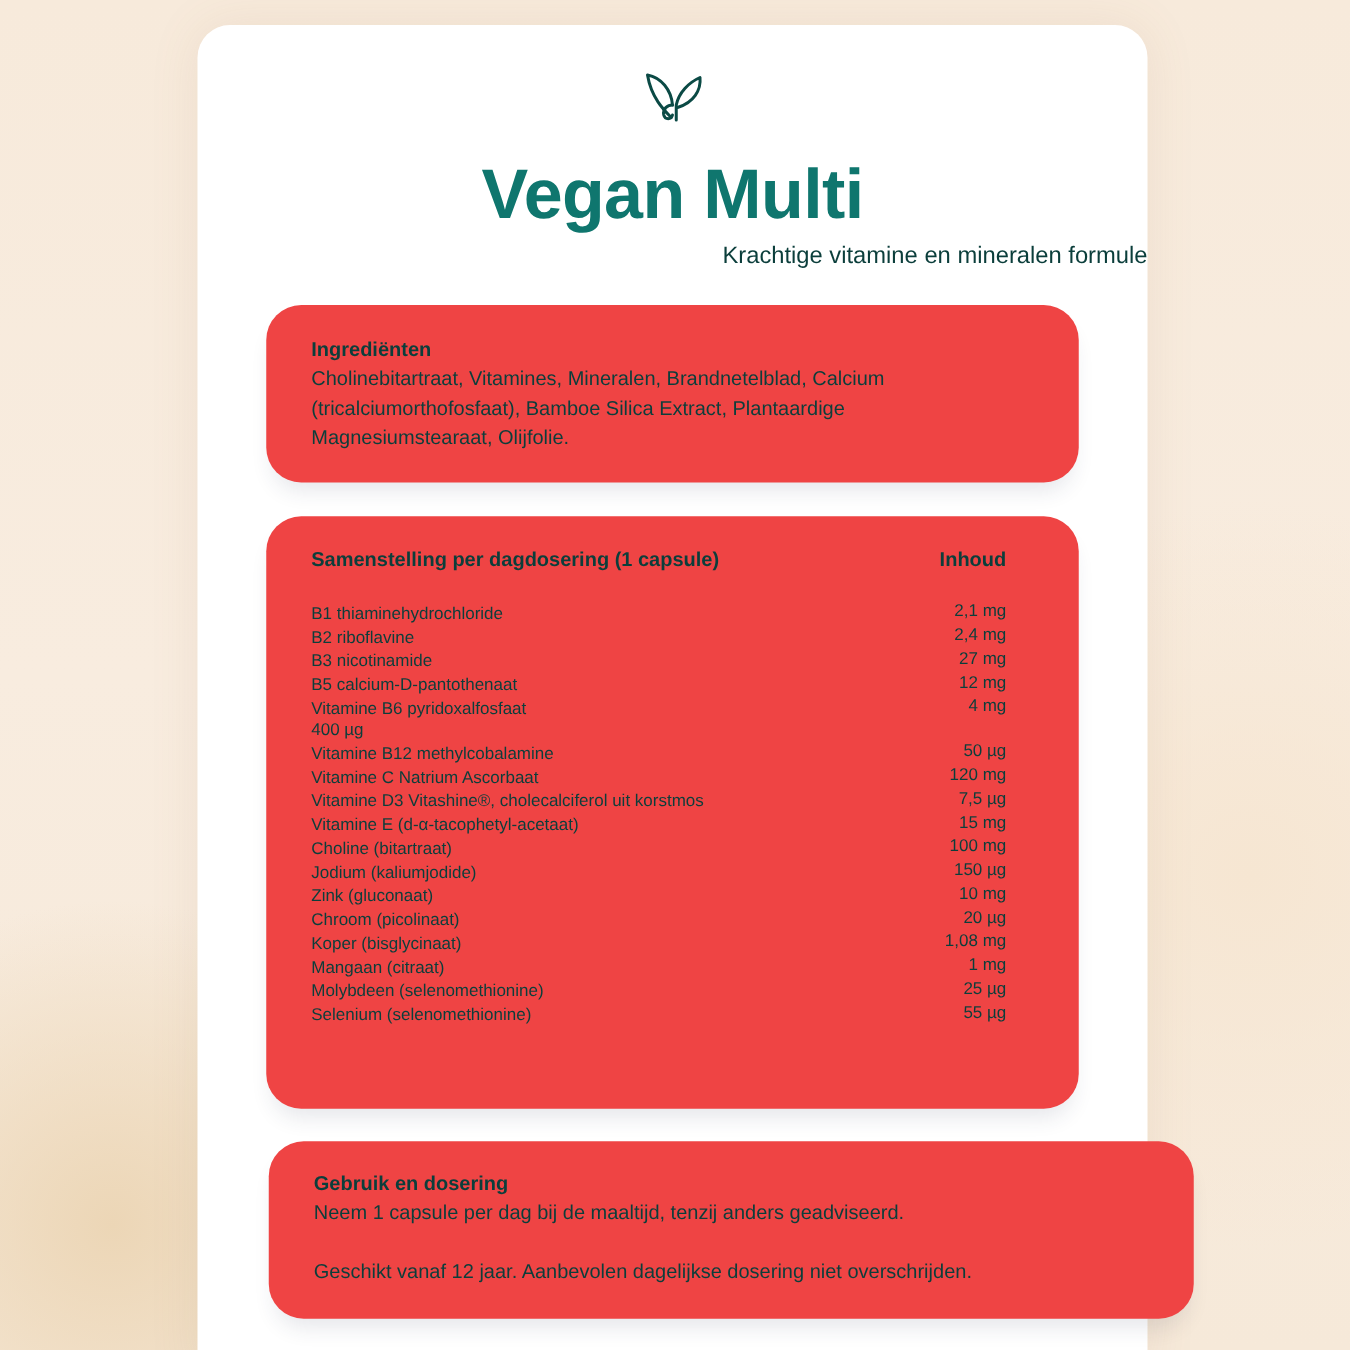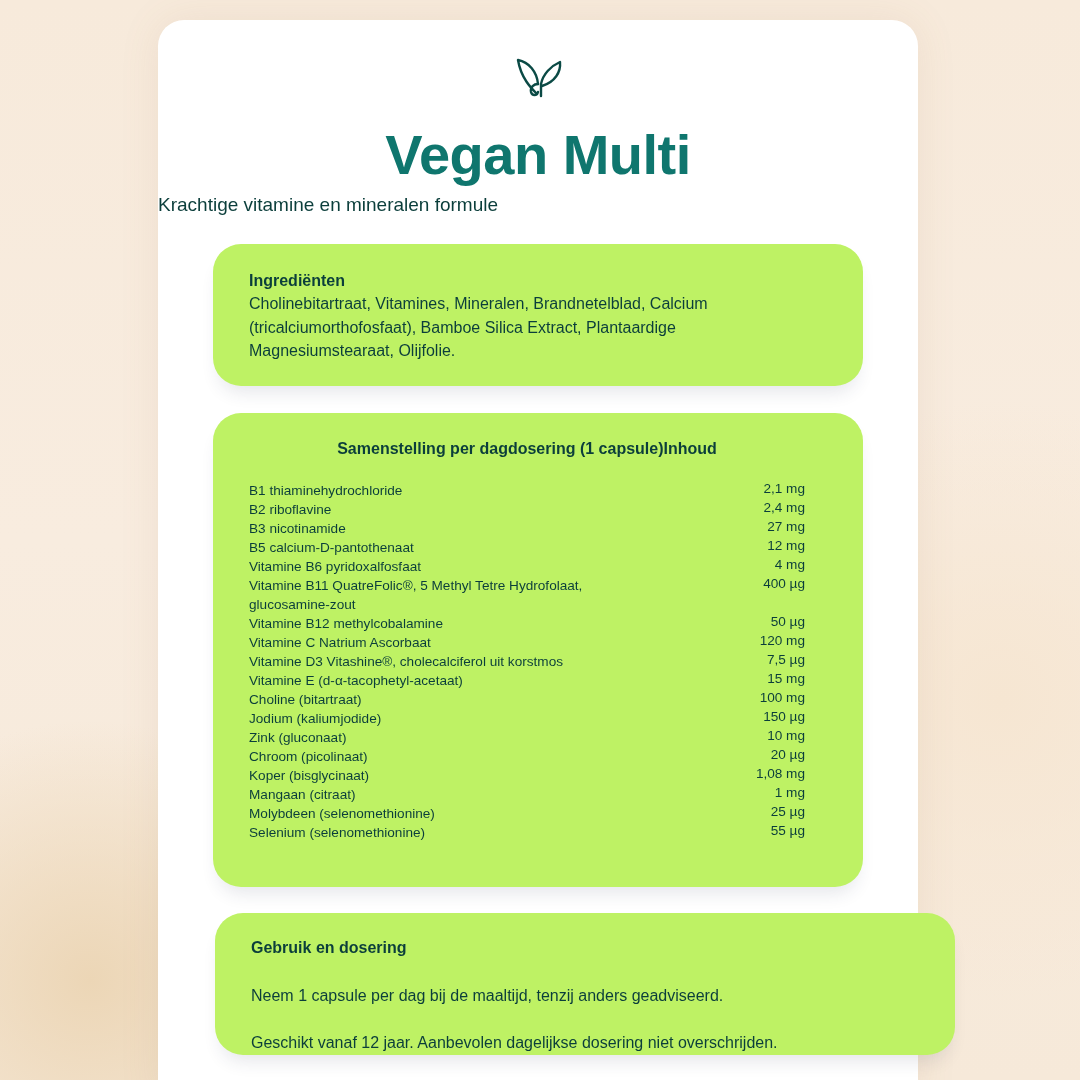--- a/index.html
+++ b/index.html
@@ -19,44 +19,44 @@
     }
     .logo {
       position: absolute; left: 357px; top: 34px; width: 50px; height: 46px;
     }
     .title {
       position: absolute; left: 0; right: 0; top: 100px; text-align: center;
       font-size: 56px; font-weight: 700; color: #0f766e; letter-spacing: -0.5px;
       line-height: 70px;
     }
     .subtitle {
-      position: absolute; left: 0; right: 0; top: 172px; text-align: left;
+      position: absolute; left: 0; right: 0; top: 172px; text-align: right;
       font-size: 19px; color: #0b3e3b; line-height: 26px;
     }
     .card {
-      position: absolute; background: #bef264; border-radius: 28px;
+      position: absolute; background: #ef4444; border-radius: 28px;
       box-shadow: 0 12px 18px -6px rgba(40,50,80,0.12);
     }
     .card-ingredients { left: 55px; top: 224px; width: 650px; height: 142px; }
     .card-composition { left: 55px; top: 393px; width: 650px; height: 474px; }
     .card-usage { left: 57px; top: 893px; width: 740px; height: 142px; }
     .card-heading {
       position: absolute; font-size: 16px; font-weight: 700; color: #0b3e3b; line-height: 20px;
     }
     .card-text {
       position: absolute; font-size: 16px; color: #0b3e3b; line-height: 23.5px;
     }
     .card-ingredients .card-heading { left: 36px; top: 27px; }
     .card-ingredients .card-text { left: 36px; top: 48px; width: 560px; }
     .card-usage .card-heading { left: 36px; top: 25px; }
-    .card-usage .card-text { left: 36px; top: 46px; width: 600px; margin-top: 25px; }
+    .card-usage .card-text { left: 36px; top: 46px; width: 600px; }
     .usage-gap { height: 23px; }
 
     .comp-head {
-      position: absolute; left: 36px; right: 58px; top: 26px; display: flex; justify-content: center;
+      position: absolute; left: 36px; right: 58px; top: 26px; display: flex; justify-content: space-between;
       font-size: 16px; font-weight: 700; line-height: 20px; color: #0b3e3b;
     }
     .comp-list { position: absolute; left: 36px; right: 58px; top: 68px; }
     .comp-row {
       display: flex; justify-content: space-between; align-items: flex-start;
       font-size: 13.6px; line-height: 19px; color: #0b3e3b; gap: 42px;
     }
     .comp-row .name { max-width: 390px; }
     .comp-row .amount { text-align: left; white-space: nowrap; margin-top: -2px; }
   </style>
@@ -99,21 +99,20 @@
         </div>
       <div class="comp-row">
           <span class="name">B5 calcium-D-pantothenaat</span>
           <span class="amount">12 mg</span>
         </div>
       <div class="comp-row">
           <span class="name">Vitamine B6 pyridoxalfosfaat</span>
           <span class="amount">4 mg</span>
         </div>
       <div class="comp-row">
-          <span class="name">Vitamine B11 QuatreFolic®, 5 Methyl Tetre Hydrofolaat, glucosamine-zout</span>
           <span class="amount">400 µg</span>
         </div>
       <div class="comp-row">
           <span class="name">Vitamine B12 methylcobalamine</span>
           <span class="amount">50 µg</span>
         </div>
       <div class="comp-row">
           <span class="name">Vitamine C Natrium Ascorbaat</span>
           <span class="amount">120 mg</span>
         </div>

